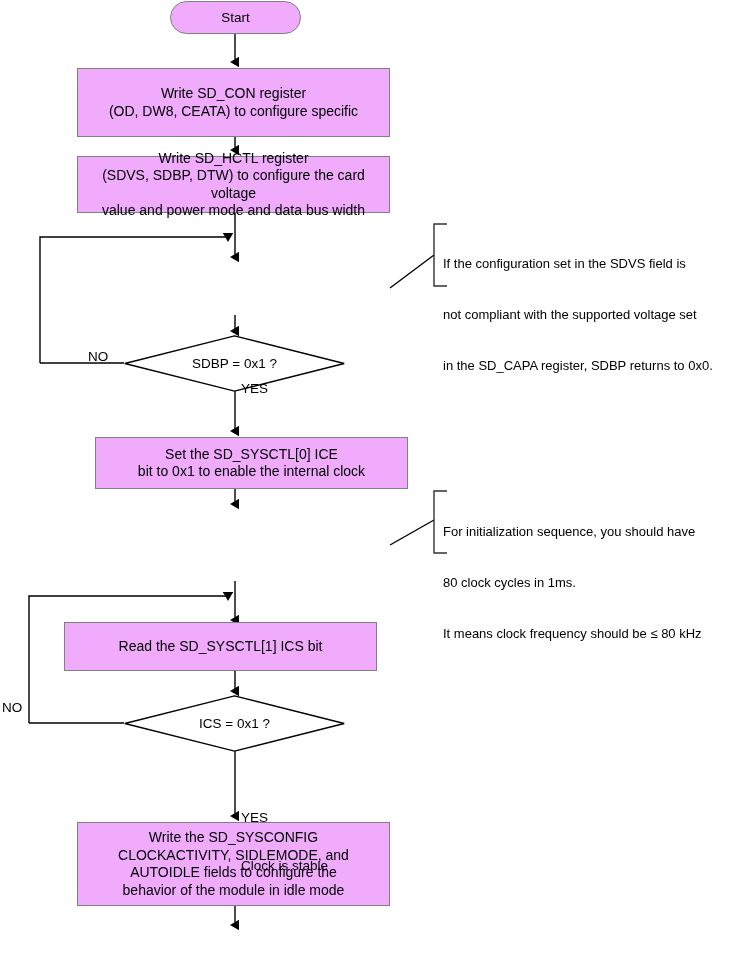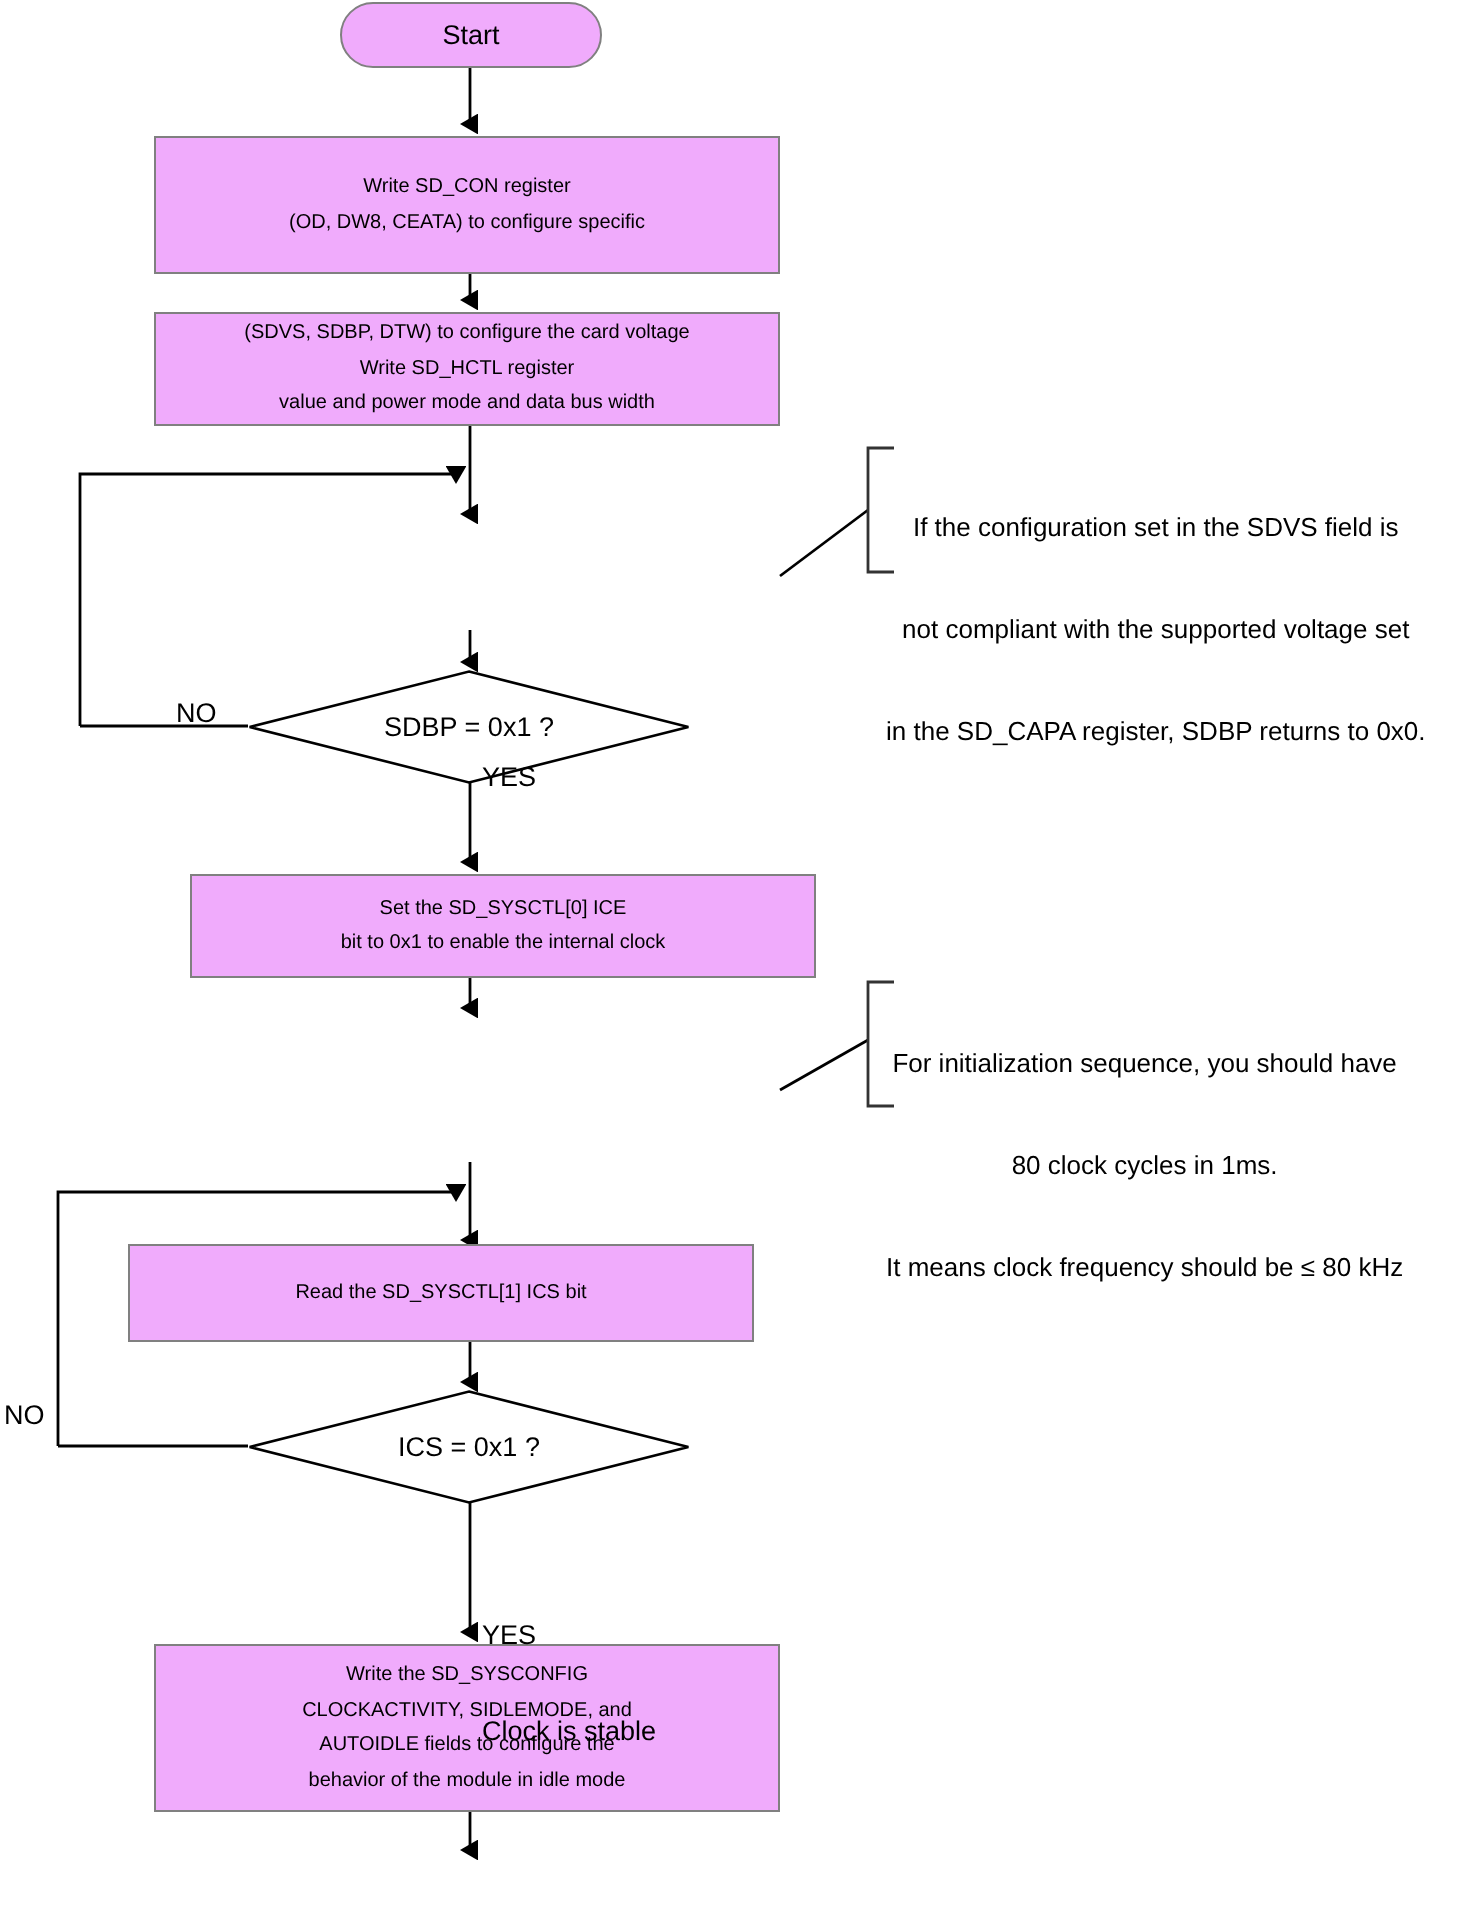--- a/index.html
+++ b/index.html
@@ -22,21 +22,21 @@
     position: absolute;
     box-sizing: border-box;
     display: flex;
     align-items: center;
     justify-content: center;
     text-align: center;
     background: #f0abfc;
   }
   .proc {
     border: 1.5px solid #808080;
-    font-size: 10px;
+    font-size: 14px;
     line-height: 17.5px;
   }
   .term {
     border: 1.5px solid #808080;
     border-radius: 17px;
     font-size: 13.5px;
   }
   .diamond-wrap {
     position: absolute;
   }
@@ -62,21 +62,21 @@
     font-size: 13.5px;
     line-height: 16px;
     white-space: pre;
     text-align: left;
   }
   .note {
     position: absolute;
     font-size: 13px;
     line-height: 17px;
     white-space: pre;
-    text-align: center;
+    text-align: left;
   }
   #lines {
     position: absolute;
     left: 0;
     top: 0;
     width: 733px;
     height: 962px;
     pointer-events: none;
   }
 </style>
@@ -135,22 +135,22 @@
 
   <div class="node proc" style="left:77px; top:68px; width:313px; height:69px;">
     <div>
       <div>Write SD_CON register</div>
       <div>(OD, DW8, CEATA) to configure specific</div>
     </div>
   </div>
 
   <div class="node proc" style="left:77px; top:156px; width:313px; height:57px;">
     <div>
+      <div>Write SD_HCTL register</div>
       <div>(SDVS, SDBP, DTW) to configure the card voltage</div>
-      <div>Write SD_HCTL register</div>
       <div>value and power mode and data bus width</div>
     </div>
   </div>
 
 
   <div class="diamond-wrap" style="left:124px; top:335px; width:221px; height:57px;">
     <svg width="221" height="57" viewBox="0 0 221 57" xmlns="http://www.w3.org/2000/svg">
       <polygon points="110.5,0.8 220.2,28.5 110.5,56.2 0.8,28.5" fill="#ffffff" stroke="#000000" stroke-width="1.3"></polygon>
     </svg>
     <div class="diamond-label">SDBP = 0x1  ?</div>

